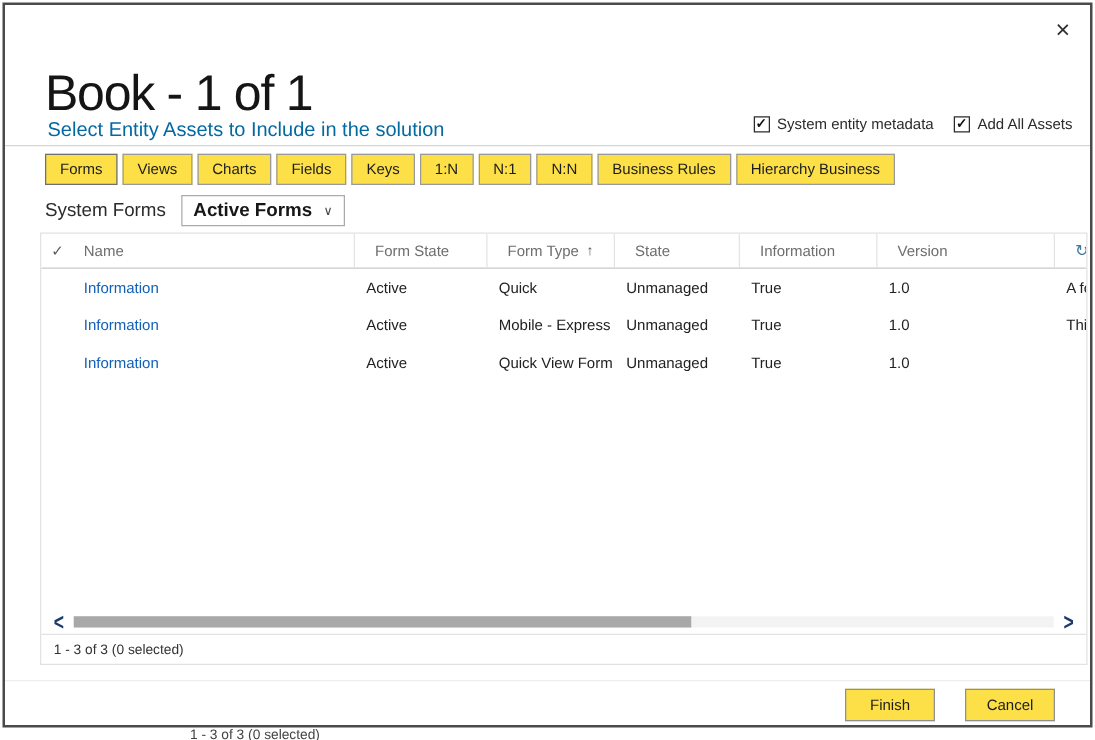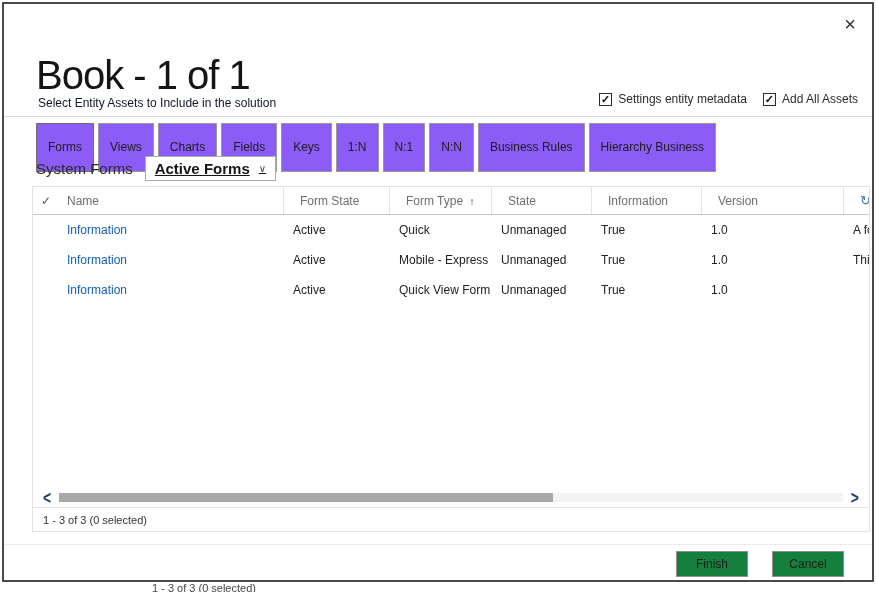--- a/index.html
+++ b/index.html
@@ -16,49 +16,49 @@
   .close-btn {
     position:absolute; top:8px; right:12px; background:none; border:none;
     font-size:20px; color:#2e2e2e; cursor:pointer; line-height:1;
     font-family:inherit; padding:2px 4px;
   }
   .title {
     position:absolute; left:32px; top:34px; font-size:40px; font-weight:300;
     color:#151515; letter-spacing:-1px; line-height:1.1;margin-top:15px;
   }
   .subtitle {
-    position:absolute; left:34px; top:92px; font-size:12px; color:#0f172a;
+    position:absolute; left:34px; top:92px; font-size:16px; color:#0369a1;
   }
   .opts {
     position:absolute; top:88px; right:14px; display:flex; gap:16px;
     align-items:center;
   }
   .opt { display:flex; align-items:center; font-size:12px; color:#2b2b2b; cursor:pointer; }
   .cb {
     width:13px; height:13px; border:1px solid #2b2b2b; background:#fff;
     display:inline-flex; align-items:center; justify-content:center;
     margin-right:6px; flex:0 0 13px;
   }
   .tick { font-size:11px; font-weight:bold; color:#111; line-height:1; }
   .top-divider {
     position:absolute; top:112px; left:0; width:100%;
     border-top:1px solid #d6d6d6; height:0;
   }
   .tabs { position:absolute; top:119px; left:32px; display:flex; gap:4px; }
   .tab {
-    border:1px solid #9a9a9a; background:#8b5cf6; padding:16px 11px;
+    border:1px solid #9a9a9a; background:#fde047; padding:4px 11px;
     font-size:12px; color:#1d1d1d; line-height:1.25; cursor:pointer; white-space:nowrap;
   }
   .tab.active { border-color:#6f6f6f; }
   .filter-row { position:absolute; top:152px; left:32px; display:flex; align-items:center; gap:12px; }
   .filter-label { font-size:15px; color:#2b2b2b; }
   .dropdown {
     display:flex; align-items:center; gap:9px; border:1px solid #ababab;
     padding:3px 9px; font-size:15px; font-weight:bold; color:#161616;
-    background:#fff; cursor:pointer;text-decoration:underline;
+    background:#fff; cursor:pointer;
   }
   .chev { font-size:10px; color:#444; font-weight:normal; }
   .grid {
     position:absolute; top:182px; left:28px; width:838px; height:346px;
     border:1px solid #e2e2e2; background:#fff; display:flex; flex-direction:column;
     overflow:hidden;
   }
   .ghead, .grow {
     display:grid;
     grid-template-columns:26px 216px 106px 102px 100px 110px 142px 1fr;
@@ -85,21 +85,21 @@
   }
   .track { flex:1; height:9px; background:#f3f3f3; position:relative; cursor:pointer; }
   .thumb { position:absolute; left:0; top:0; height:100%; width:63%; background:#a8a8a8; }
   .statusbar {
     flex:0 0 24px; border-top:1px solid #e2e2e2; display:flex; align-items:center;
     padding-left:10px; font-size:11px; color:#333;
   }
   .footer-line { position:absolute; left:0; top:540px; width:100%; border-top:1px solid #ededed; height:0; }
   .footer { position:absolute; top:547px; right:28px; display:flex; gap:24px; }
   .btn {
-    width:72px; height:26px; border:1px solid #8f8f8f; background:#15803d;
+    width:72px; height:26px; border:1px solid #8f8f8f; background:#fde047;
     font-size:12px; color:#1d1d1d; font-family:inherit; cursor:pointer;
   }
   .bg-fragment {
     position:absolute; left:152px; top:582px; height:10px; overflow:hidden;
     font-size:11px; color:#444; white-space:nowrap;
   }
 </style>
 </head>
 <body>
 
@@ -108,21 +108,21 @@
   <button class="close-btn">×</button>
 
   <div class="title">Book - 1 of 1</div>
   <div class="subtitle">Select Entity Assets to Include in the solution</div>
 
   <div class="opts">
     <label class="opt">
       <span class="cb">
           <span class="tick">✓</span>
         </span>
-      <span>Settings entity metadata</span>
+      <span>System entity metadata</span>
     </label>
     <label class="opt">
       <span class="cb">
           <span class="tick">✓</span>
         </span>
       <span>Add All Assets</span>
     </label>
   </div>
 
   <div class="top-divider"></div>

